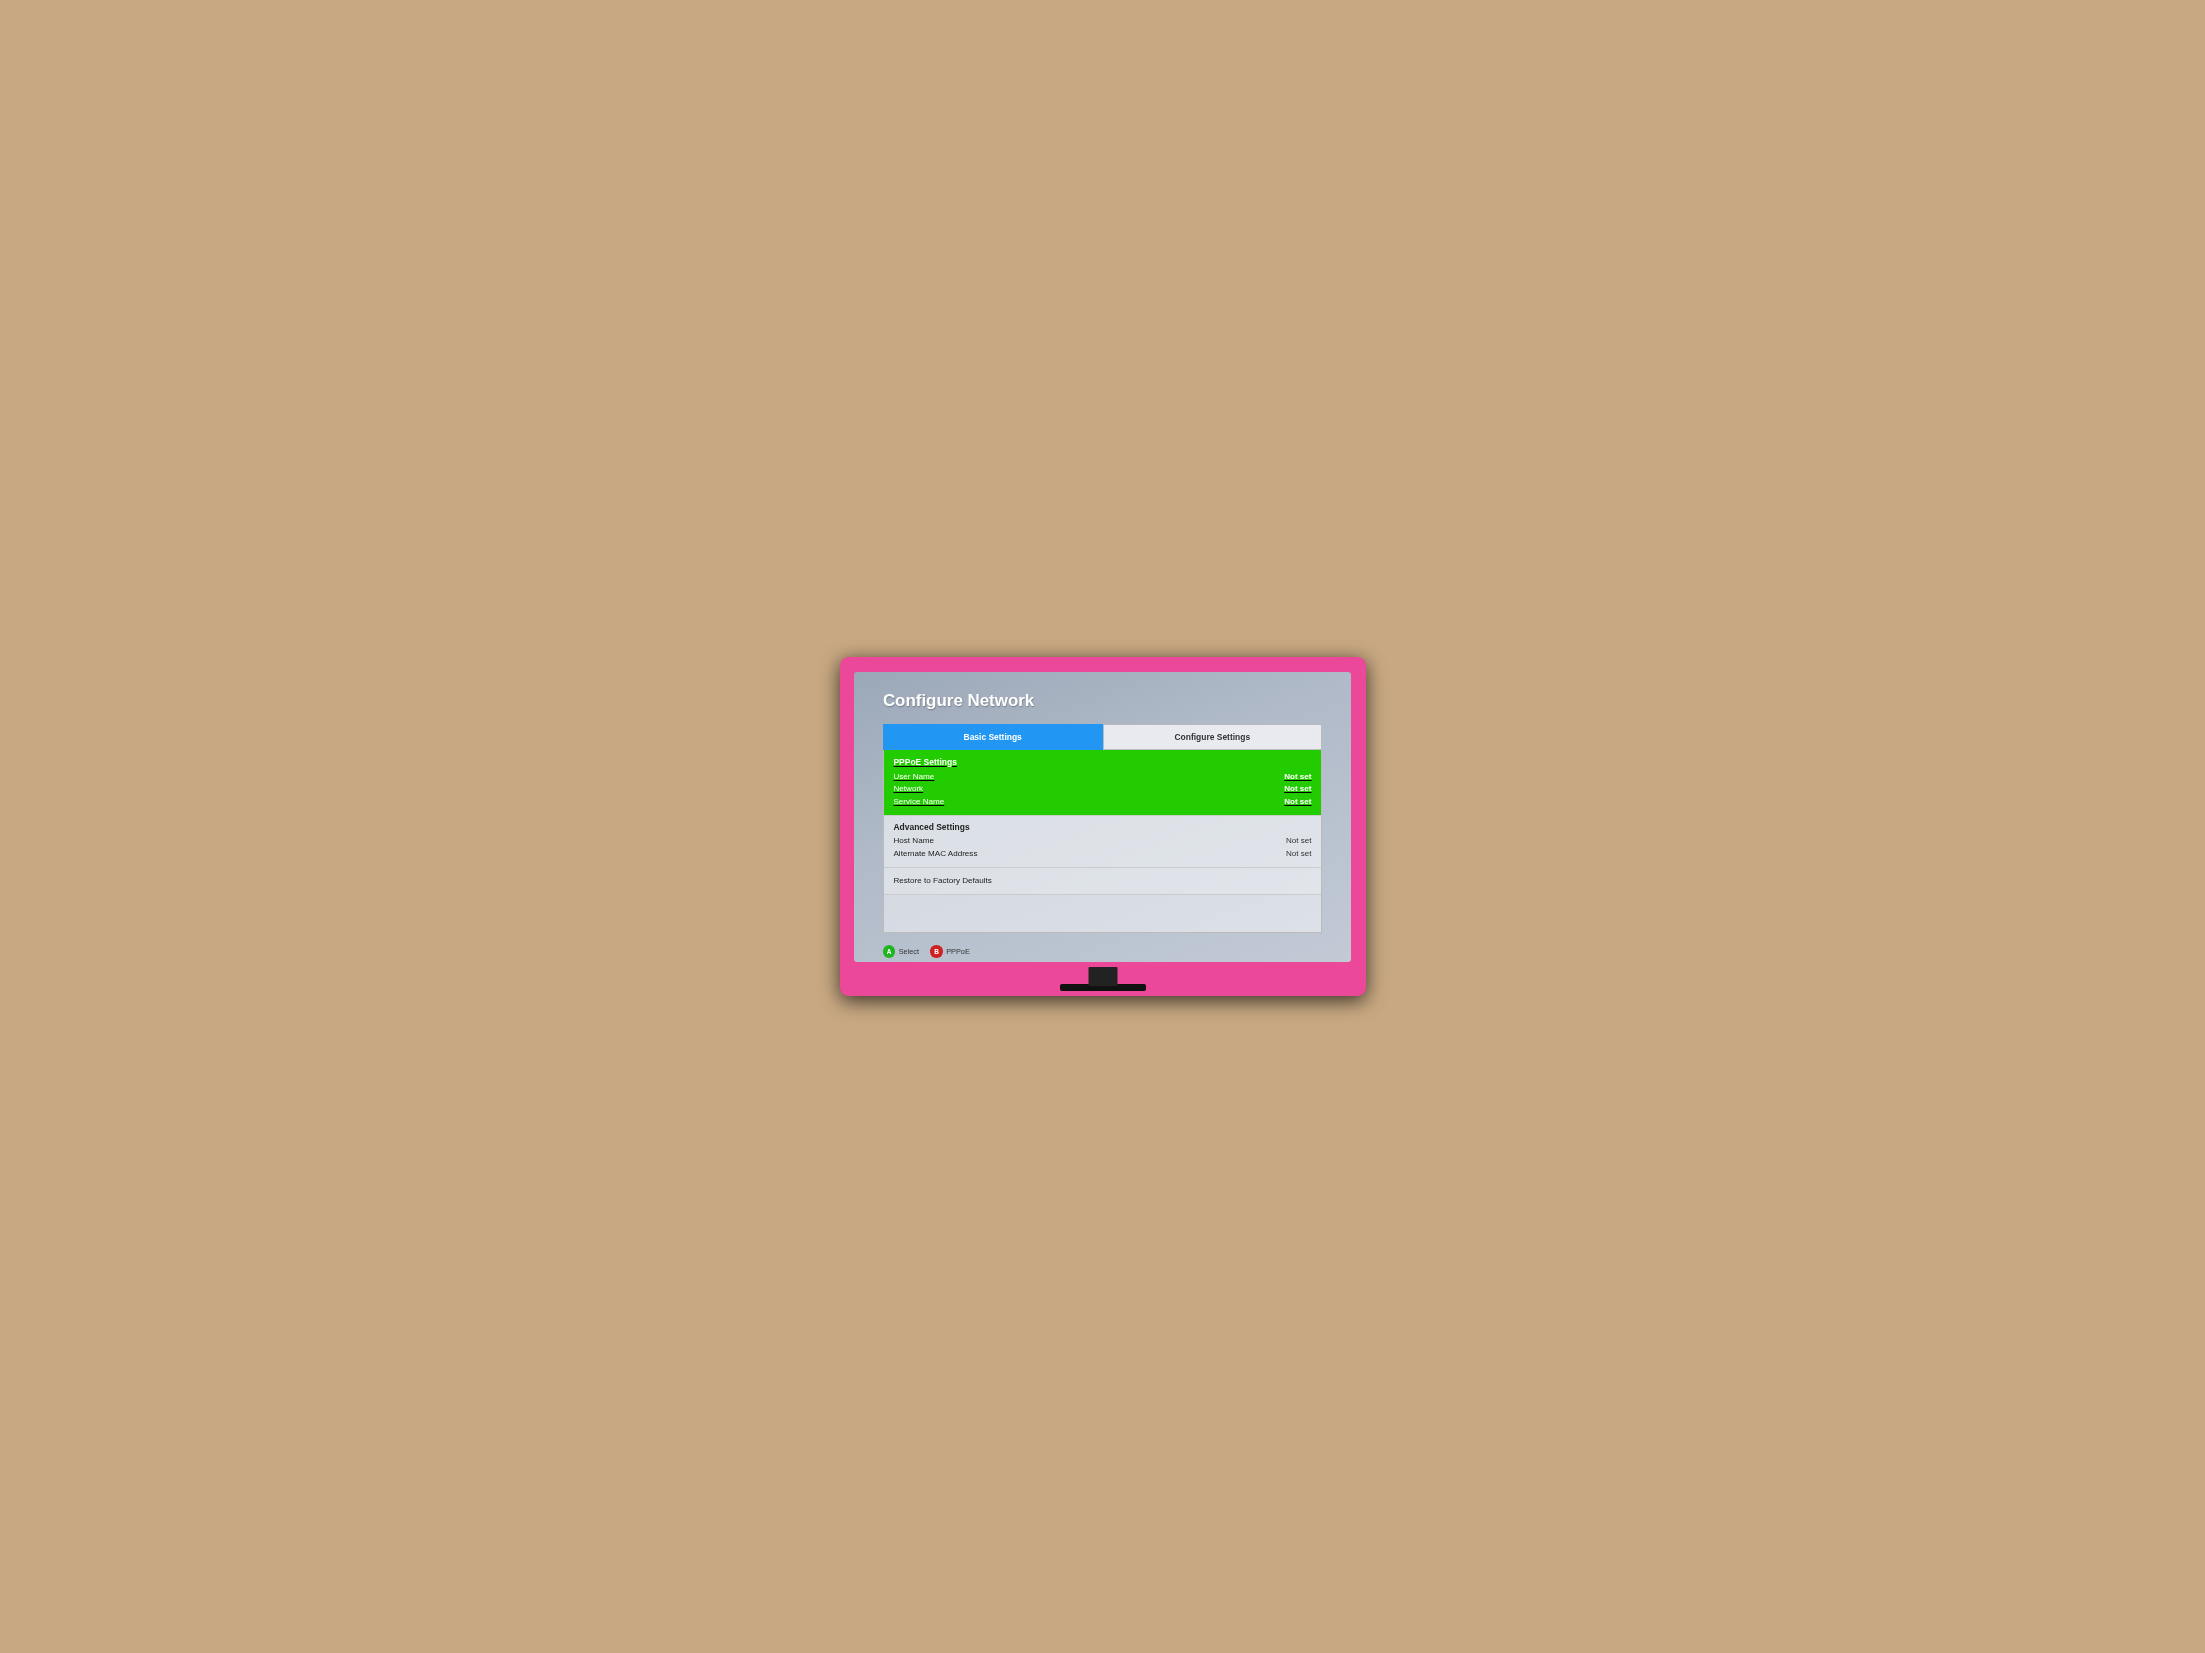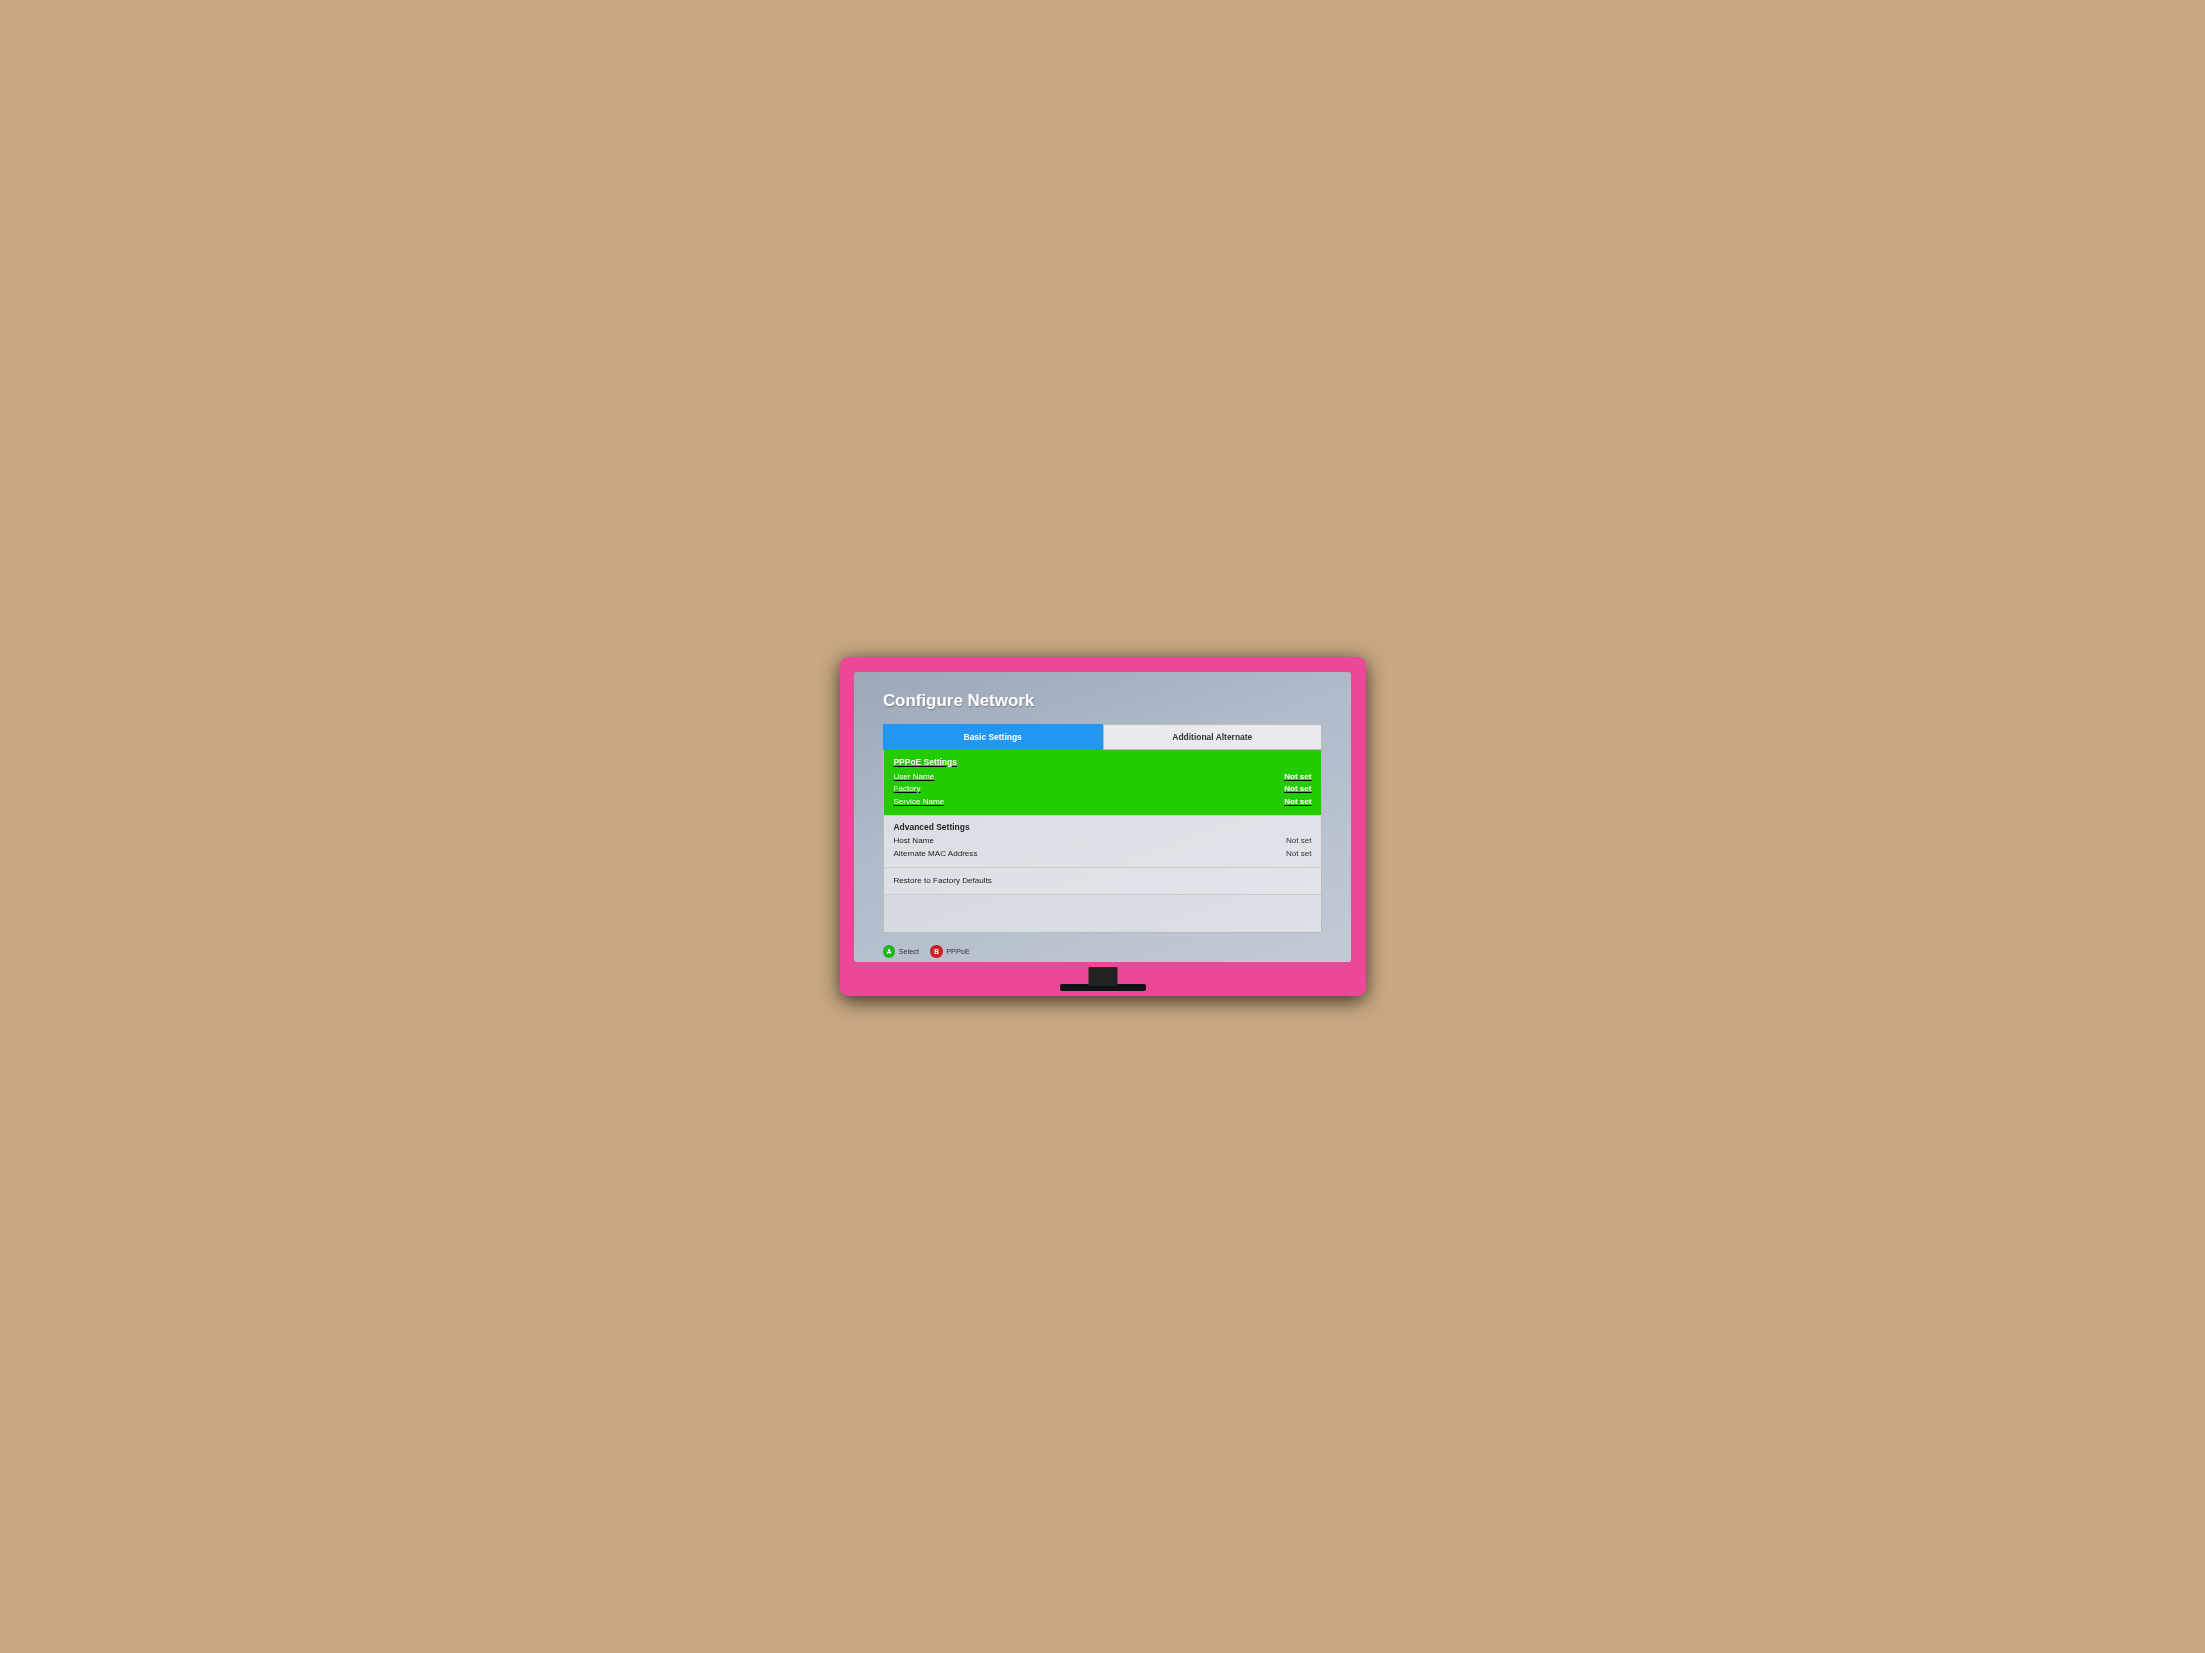--- a/index.html
+++ b/index.html
@@ -219,33 +219,33 @@
 
 <div class="tv-outer">
   <div class="tv-screen">
 
     <h1 class="page-title">Configure Network</h1>
 
     <div class="content-area">
 
       <div class="tabs-row">
         <div class="tab tab-active">Basic Settings</div>
-        <div class="tab tab-inactive">Additional Alternate</div>
+        <div class="tab tab-inactive">Configure Settings</div>
       </div>
 
       <div class="menu-section">
 
         <div class="menu-group-green">
           <div class="section-header-green">PPPoE Settings</div>
           <div class="menu-row">
             <span class="menu-label-green">User Name</span>
             <span class="menu-value-green">Not set</span>
           </div>
           <div class="menu-row">
-            <span class="menu-label-green">Factory</span>
+            <span class="menu-label-green">Network</span>
             <span class="menu-value-green">Not set</span>
           </div>
           <div class="menu-row">
             <span class="menu-label-green">Service Name</span>
             <span class="menu-value-green">Not set</span>
           </div>
         </div>
 
         <div class="menu-group-white menu-group-divider">
           <div class="section-header-dark">Advanced Settings</div>

